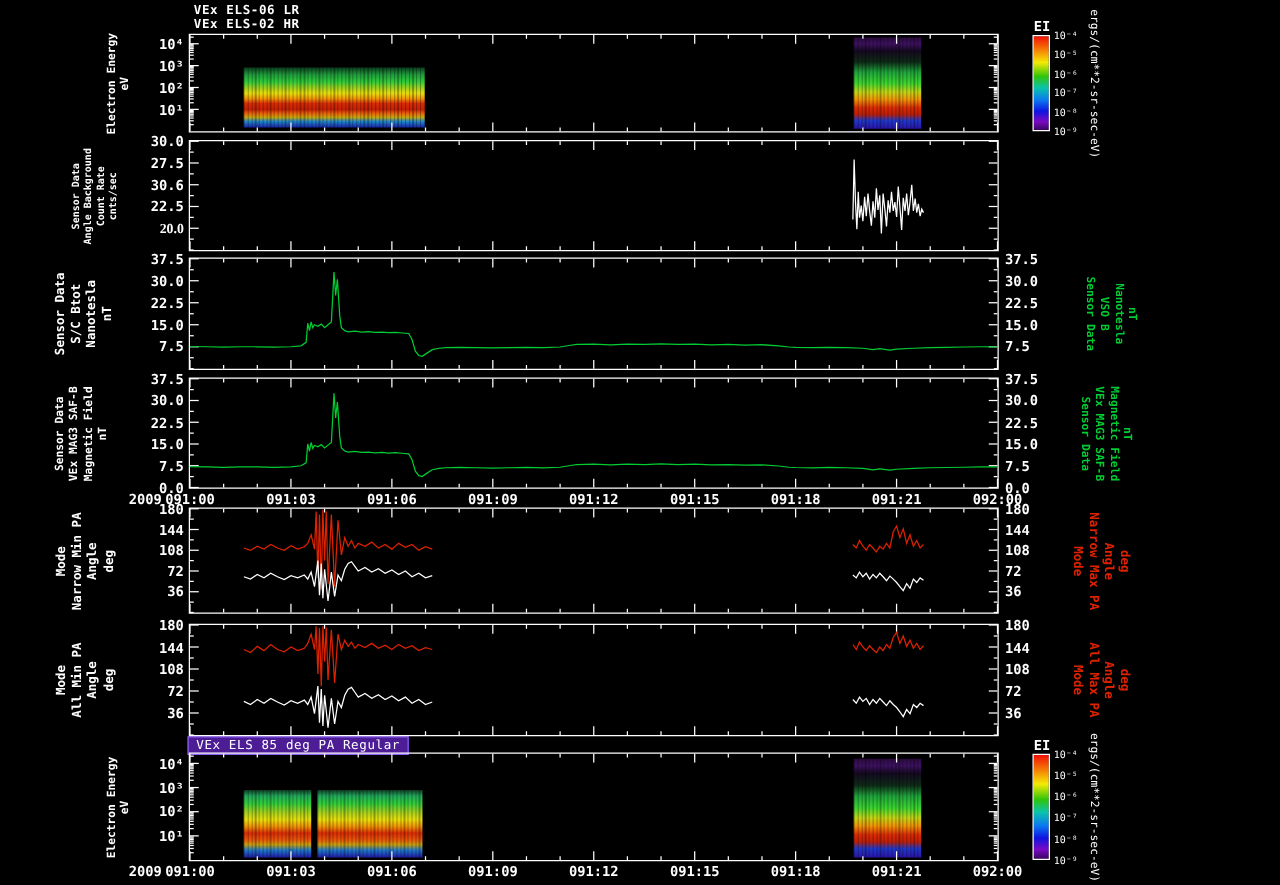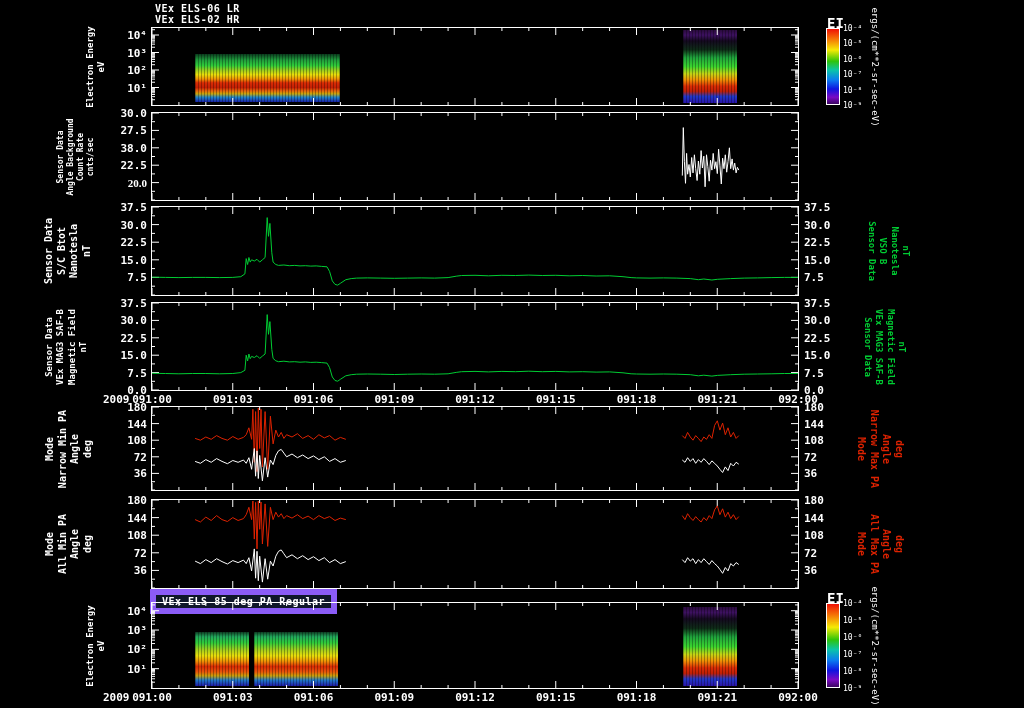--- a/index.html
+++ b/index.html
@@ -1,33 +1,33 @@
 <!DOCTYPE html>
 <html><head>
 <meta charset="utf-8">
 <style>
   *{margin:0;padding:0;box-sizing:border-box;}
   html,body{background:#000;}
   #stage{position:relative;width:1024px;height:708px;background:#000;overflow:hidden;
          font-family:"DejaVu Sans Mono",monospace;color:#fff;}
   .toptitle{position:absolute;font-size:10px;font-weight:bold;letter-spacing:.5px;text-align:center;}
-  .titlebox{position:absolute;font-size:10px;font-weight:bold;border:6px solid #8b5cf6;
-            padding:1px 6px;background:#0f172a;letter-spacing:.5px;}
+  .titlebox{position:absolute;font-size:10px;font-weight:normal;border:1px solid #8b5cf6;
+            padding:1px 6px;background:#4c1d95;letter-spacing:.5px;}
   .panel{position:absolute;border:1px solid #fff;}
   .layer{position:absolute;left:0;top:0;}
   .blob{position:absolute;}
   .ylab{position:absolute;font-size:11px;font-weight:bold;transform:translateX(-100%);white-space:nowrap;}
   .ylab-r{position:absolute;font-size:11px;font-weight:bold;white-space:nowrap;}
   .xlab{position:absolute;font-size:11px;font-weight:bold;transform:translateX(-50%);white-space:nowrap;}
   .xyear{position:absolute;font-size:11px;font-weight:bold;}
   .rot{position:absolute;white-space:nowrap;text-align:center;font-weight:bold;line-height:1.25;}
   .rotl{transform:translate(-50%,-50%) rotate(-90deg);}
   .rotr{transform:translate(-50%,-50%) rotate(90deg);}
   .cbar{position:absolute;border:1px solid #fff;}
-  .cbtitle{position:absolute;font-size:14px;font-weight:bold;}
+  .cbtitle{position:absolute;font-size:11px;font-weight:bold;}
   .cblab{position:absolute;font-size:8px;}
   .cbunits{font-size:9px;font-weight:normal;}
 </style>
 </head>
 <body>
 
 <div id="stage">
   <div class="toptitle" style="left:155px;top:3px;">VEx ELS-06 LR</div>
   <div class="toptitle" style="left:155px;top:14px;">VEx ELS-02 HR</div>
   <div class="titlebox" style="left:150px;top:589px;">VEx ELS 85 deg PA Regular</div>
@@ -248,21 +248,21 @@
       <line x1="152" y1="147.8" x2="159" y2="147.8" stroke="#fff"></line>
       <line x1="798" y1="147.8" x2="791" y2="147.8" stroke="#fff"></line>
       <line x1="152" y1="165.2" x2="159" y2="165.2" stroke="#fff"></line>
       <line x1="798" y1="165.2" x2="791" y2="165.2" stroke="#fff"></line>
       <line x1="152" y1="182.6" x2="159" y2="182.6" stroke="#fff"></line>
       <line x1="798" y1="182.6" x2="791" y2="182.6" stroke="#fff"></line>
       <polyline points="682.3,175.6 683.3,127.6 684.4,161.7 685.5,183.3 686.6,153.4 687.6,174.2 689.0,164.5 690.3,177.0 691.7,157.5 693.0,172.9 694.4,154.8 695.7,168.7 697.1,180.5 698.4,161.0 699.8,174.2 701.1,150.6 702.4,168.0 703.8,156.2 705.1,186.8 706.5,154.8 707.8,166.6 709.2,181.2 710.5,160.3 711.9,170.1 713.2,153.4 714.6,168.7 715.9,161.7 717.3,173.6 718.6,149.2 719.9,165.2 721.3,184.0 722.6,158.2 724.0,168.7 725.3,154.8 726.7,172.2 728.0,161.7 729.4,147.8 730.7,168.7 732.1,158.9 733.4,170.1 734.7,163.1 736.1,172.9 737.4,167.3 738.8,170.1" fill="none" stroke="#ffffff"></polyline>
     </svg>
     <div class="ylab" style="left: 147px; top: 107px;">30.0</div>
     <div class="ylab" style="left: 147px; top: 124.4px;">27.5</div>
-    <div class="ylab" style="left: 147px; top: 141.8px;">38.0</div>
+    <div class="ylab" style="left: 147px; top: 141.8px;">30.6</div>
     <div class="ylab" style="left: 147px; top: 159.2px;">22.5</div>
     <div class="ylab" style="left: 147px; top: 176.6px; font-family: Liberation Serif, serif;">20.0</div>
     <div class="rot rotl" style="left: 76px; top: 156.5px; font-size: 8px; color: rgb(255, 255, 255);">
       <div>Sensor Data</div>
       <div>Angle Background</div>
       <div>Count Rate</div>
       <div>cnts/sec</div>
     </div>
     <div class="panel" style="left: 151px; top: 206px; width: 648px; height: 90px;"></div>
     <svg class="layer" width="1024" height="708">

